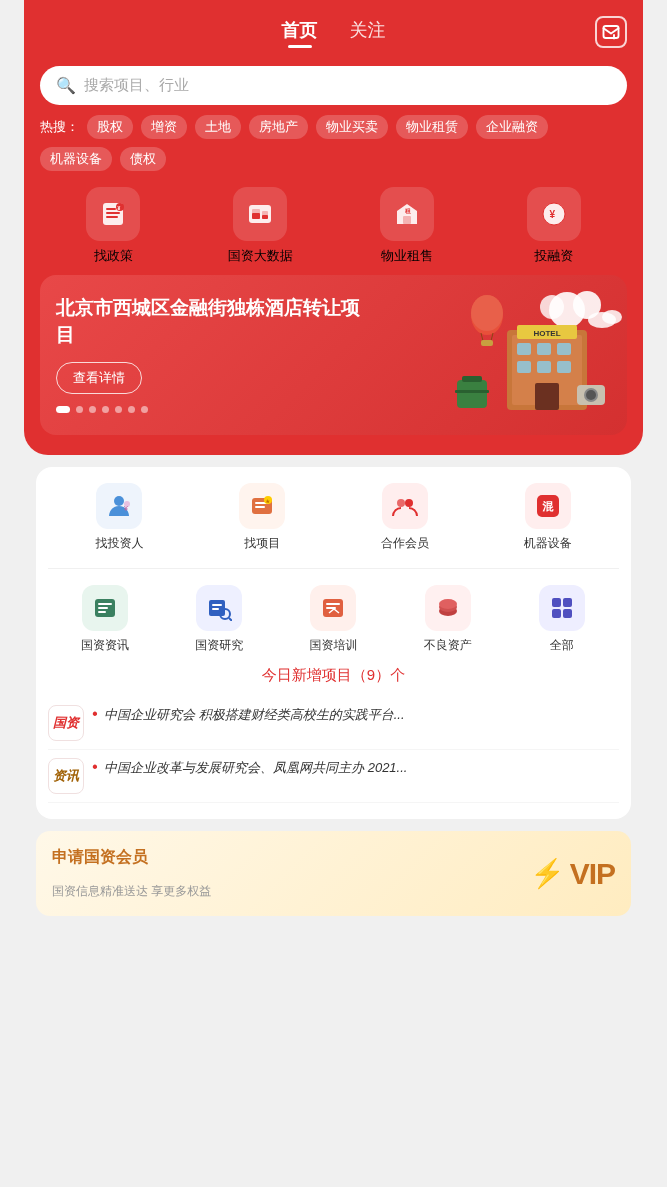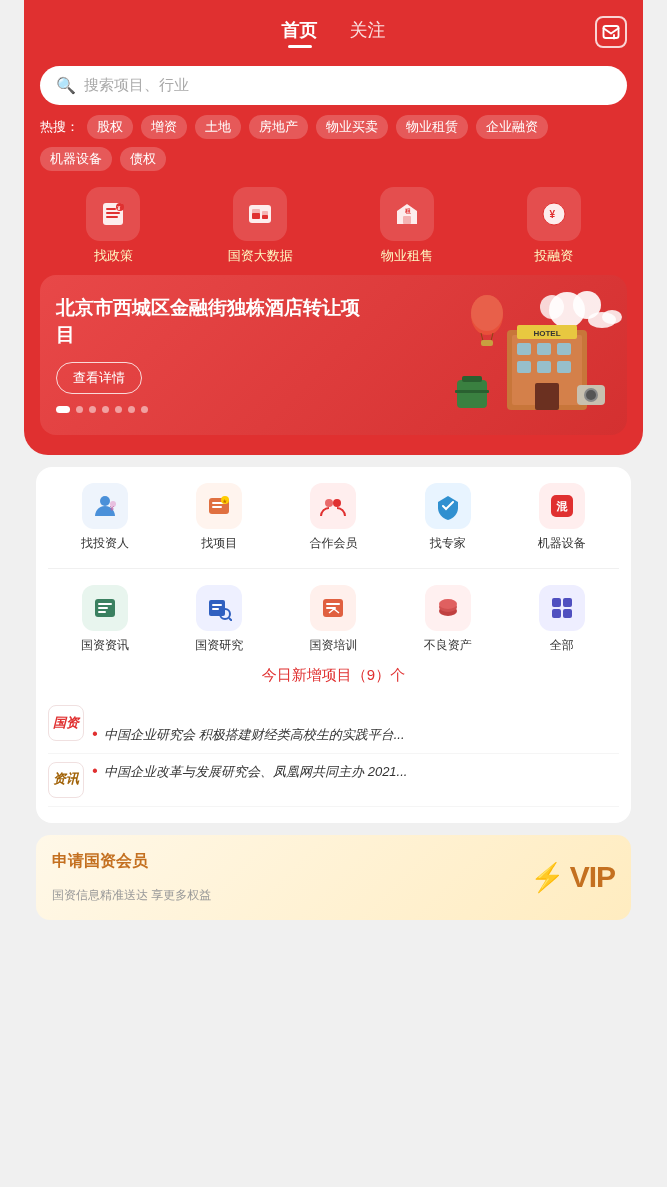--- a/index.html
+++ b/index.html
@@ -118,21 +118,21 @@
     .func-icon-box {
       width: 54px;
       height: 54px;
       background: rgba(255,255,255,0.15);
       border-radius: 14px;
       display: flex;
       align-items: center;
       justify-content: center;
       font-size: 24px;
     }
-    .func-label { color: #fef9c3; font-size: 13px; }
+    .func-label { color: #000000; font-size: 13px; }
 
     
     .banner-area {
       background: linear-gradient(135deg, #e84848 0%, #d43030 100%);
       border-radius: 16px;
       margin: 10px 0 0;
       padding: 20px 16px;
       position: relative;
       overflow: hidden;
       min-height: 160px;
@@ -505,29 +505,20 @@
           <svg width="28" height="28" viewBox="0 0 28 28">
             <circle cx="10" cy="11" r="4" fill="#e03030" fill-opacity="0.7"></circle>
             <circle cx="18" cy="11" r="4" fill="#e03030"></circle>
             <path d="M2 24c0-4.4 3.6-8 8-8" stroke="#e03030" stroke-width="2" fill="none"></path>
             <path d="M26 24c0-4.4-3.6-8-8-8" stroke="#e03030" stroke-width="2" fill="none"></path>
           </svg>
         </div>
         <span class="service-label">合作会员</span>
       </div>
       <div class="service-item">
-        <div class="service-icon" style="background:#e8f4ff;">
-          <svg width="28" height="28" viewBox="0 0 28 28">
-            <path d="M14 4L4 10v6c0 5.5 4.3 10.7 10 12 5.7-1.3 10-6.5 10-12v-6L14 4z" fill="#3090d0"></path>
-            <path d="M9 14l3 3 7-7" stroke="white" stroke-width="2" fill="none" stroke-linecap="round"></path>
-          </svg>
-        </div>
-        <span class="service-label">找专家</span>
-      </div>
-      <div class="service-item">
         <div class="service-icon" style="background:#ffeeee;">
           <svg width="28" height="28" viewBox="0 0 28 28">
             <rect x="3" y="3" width="22" height="22" rx="5" fill="#e03030"></rect>
             <text x="14" y="18" text-anchor="middle" font-size="11" fill="white" font-weight="bold">混</text>
           </svg>
         </div>
         <span class="service-label">机器设备</span>
       </div>
     </div>
 
@@ -591,21 +582,21 @@
       </div>
     </div>
 
     <div class="today-count">今日新增项目（9）个</div>
 
     <div class="news-list">
       <div class="news-list-item">
         <div class="news-badge guozi">
           <span class="badge-line1" style="color:#e03030;">国资</span>
         </div>
-        <div style="flex:1;margin-top:20px;">
+        <div style="flex:1;">
           <span class="news-bullet">•</span>
           <span class="news-text">中国企业研究会 积极搭建财经类高校生的实践平台...</span>
         </div>
       </div>
       <div class="news-list-item">
         <div class="news-badge guozi">
           <span class="badge-line2" style="color:#a16207;font-weight:800;font-size:13px;">资讯</span>
         </div>
         <div style="flex:1;">
           <span class="news-bullet">•</span>

